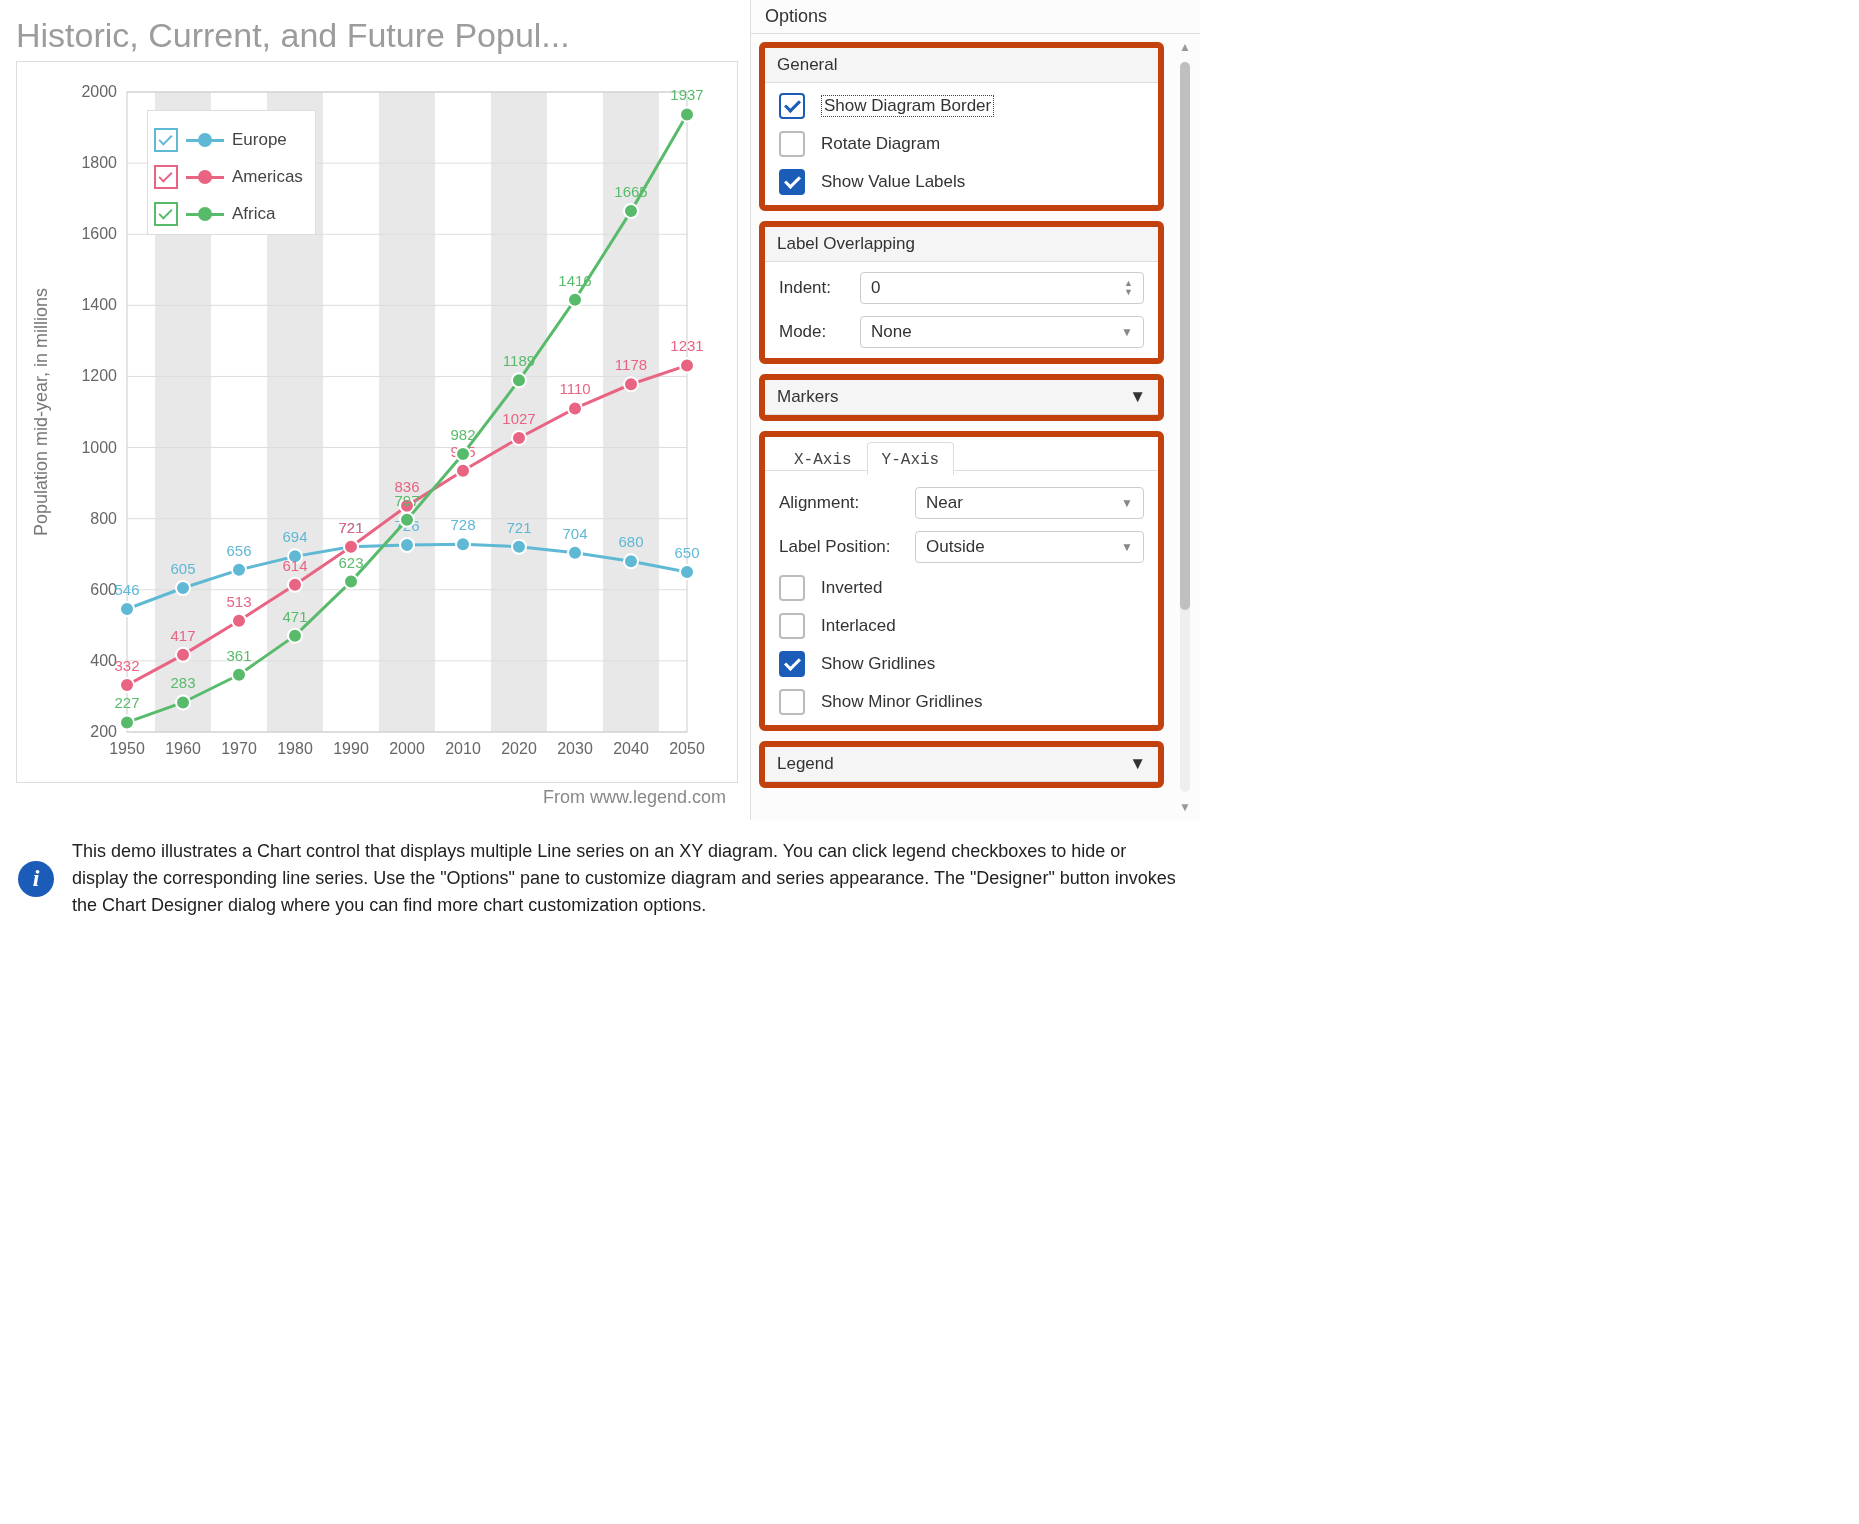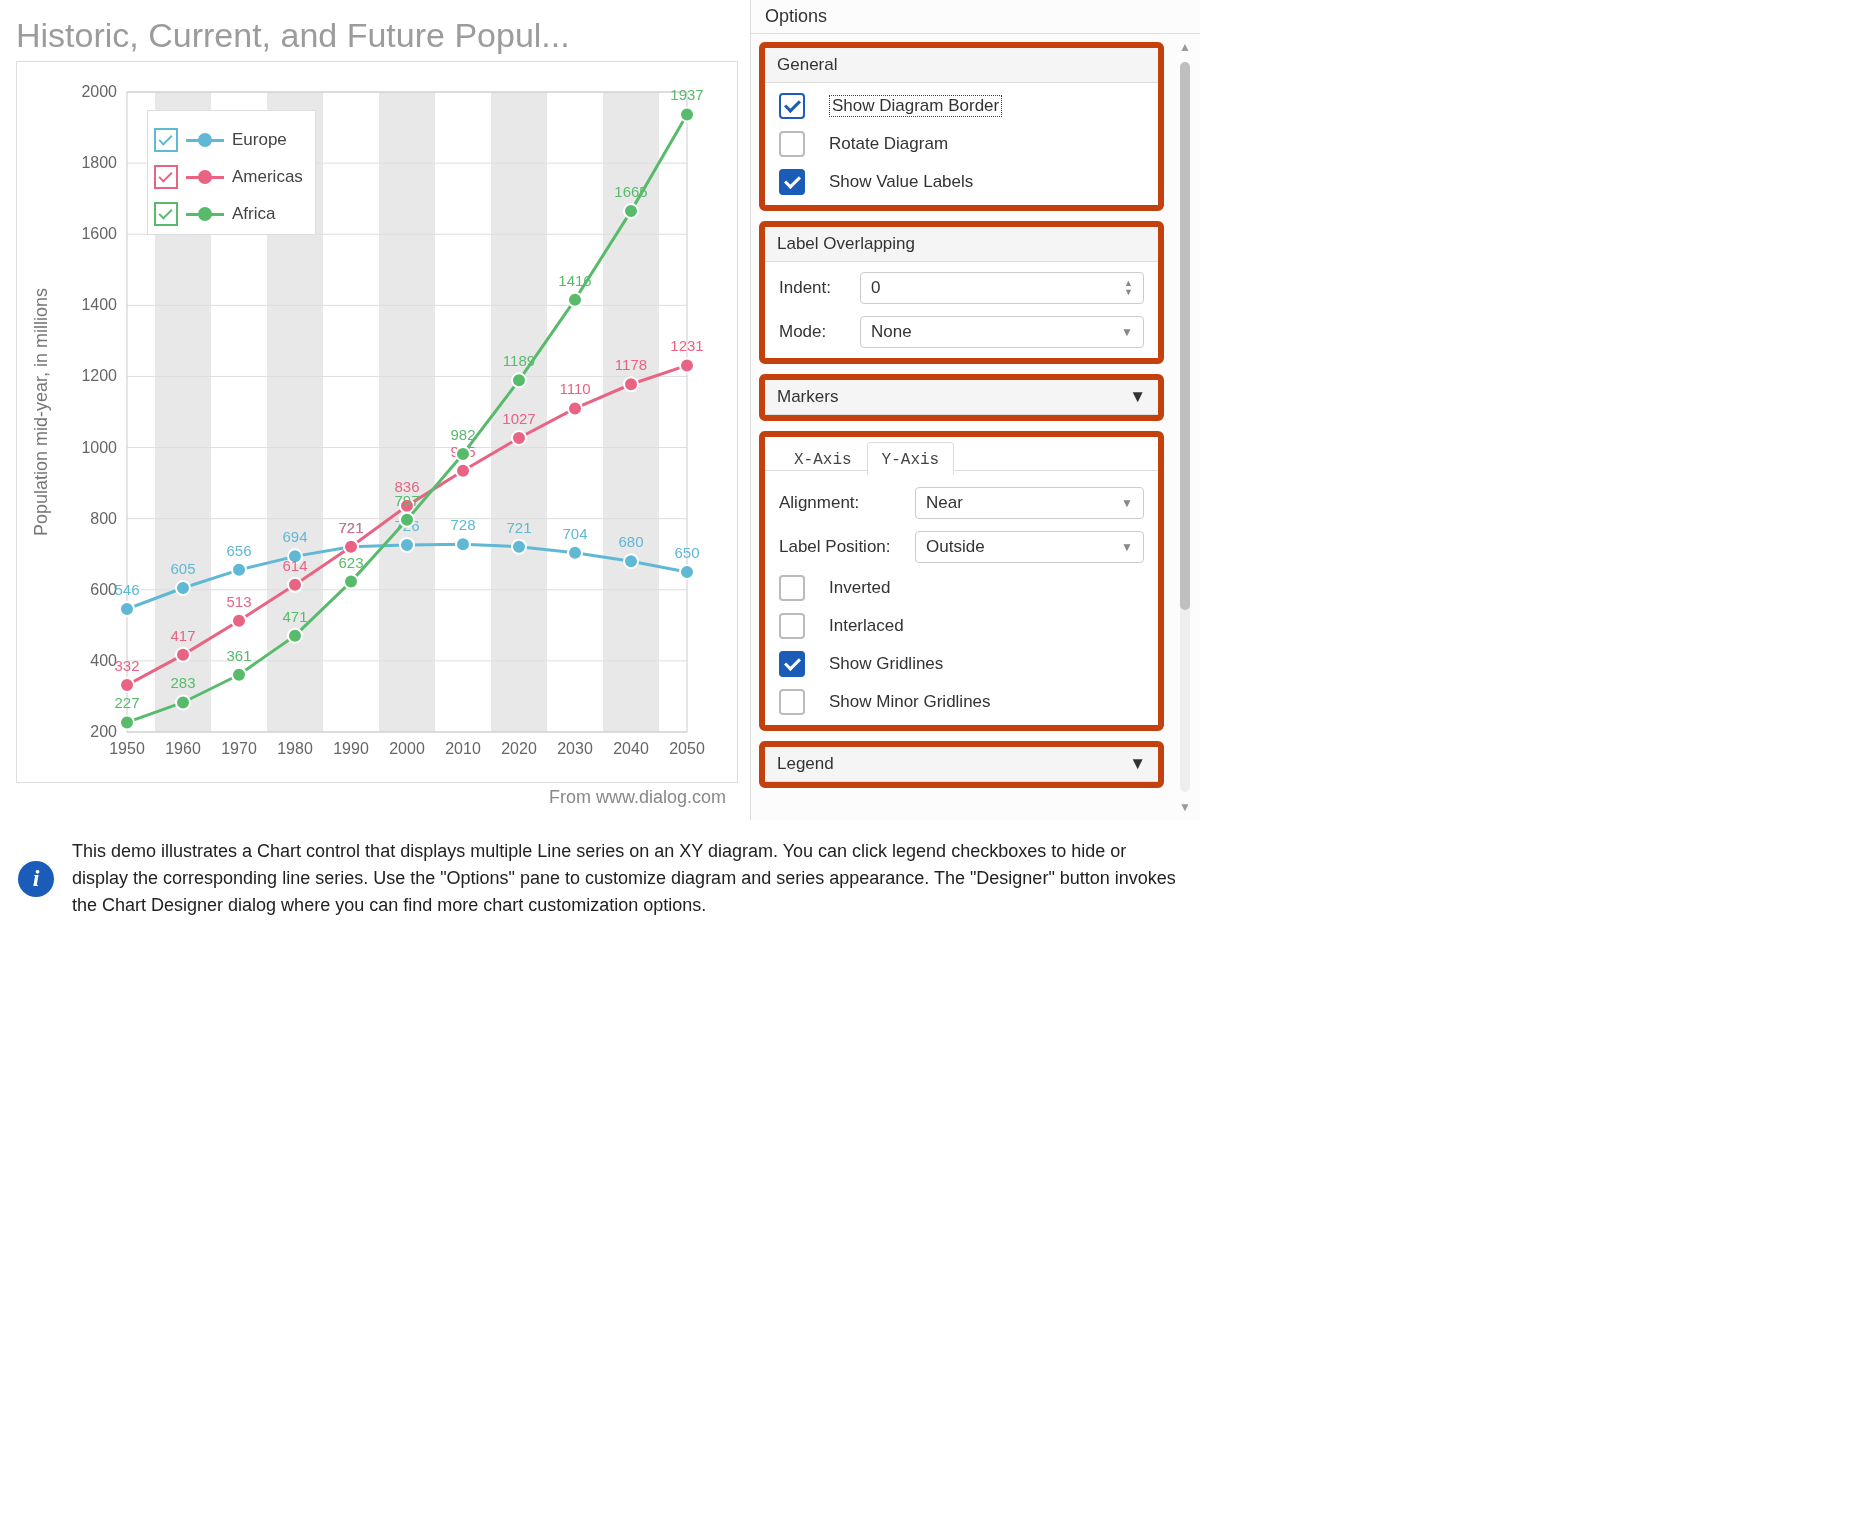--- a/index.html
+++ b/index.html
@@ -24,21 +24,21 @@
 .options-body { display: flex; flex: 1; }
 .options-scroll { flex: 1; padding: 8px 6px 8px 8px; display: flex; flex-direction: column; gap: 10px; }
 .scrollbar { width: 30px; display: flex; flex-direction: column; align-items: center; padding: 4px 0; color: #999; font-size: 12px; }
 .scrollbar .arrow { cursor: pointer; padding: 2px; }
 .scrollbar .track { flex: 1; width: 10px; background: #eee; border-radius: 5px; margin: 6px 0; position: relative; }
 .scrollbar .thumb { position: absolute; top: 0; left: 0; right: 0; height: 75%; background: #bfbfbf; border-radius: 5px; }
 
 .group { border: 6px solid #c2410c; border-radius: 6px; background: #fff; overflow: hidden; }
 .group-head { background: #f5f5f5; padding: 7px 12px; font-size: 17px; color: #333; border-bottom: 1px solid #ddd; display: flex; justify-content: space-between; align-items: center; }
 .group-body { padding: 10px 14px; display: flex; flex-direction: column; gap: 12px; }
-.check-row { display: flex; align-items: center; gap: 24px; font-size: 17px; color: #333; }
+.check-row { display: flex; align-items: center; gap: 16px; font-size: 17px; color: #333; }
 .checkbox { width: 26px; height: 26px; border: 2px solid #1a5cb8; border-radius: 4px; background: #fff; position: relative; cursor: pointer; }
 .checkbox.unchecked { border-color: #bbb; }
 .checkbox.checked { background: #1a5cb8; }
 .checkbox.checked::after { content: ""; position: absolute; left: 7px; top: 2px; width: 6px; height: 12px; border: solid #fff; border-width: 0 3px 3px 0; transform: rotate(45deg); }
 .checkbox.outline-checked::after { content: ""; position: absolute; left: 7px; top: 2px; width: 6px; height: 12px; border: solid #1a5cb8; border-width: 0 3px 3px 0; transform: rotate(45deg); }
 .field-row { display: flex; align-items: center; gap: 16px; font-size: 17px; color: #333; }
 .field-row label { width: 65px; }
 .field-row.wide label { width: 120px; }
 .select { flex: 1; border: 1px solid #ccc; border-radius: 4px; padding: 5px 10px; background: #fff; display: flex; justify-content: space-between; align-items: center; cursor: pointer; font-size: 17px; }
 .select .chev { color: #888; font-size: 12px; }
@@ -191,21 +191,21 @@
             <div class="legend-row">
               <span class="legend-check chk" style="border-color: rgb(88, 187, 107); color: rgb(88, 187, 107);"></span>
               <span class="legend-marker" style="--c: #58bb6b;">
                 <span class="dot" style="background: rgb(88, 187, 107);"></span>
                 <span style="position: absolute; height: 3px; width: 100%; background: rgb(88, 187, 107);"></span>
               </span>
               <span>Africa</span>
             </div>
           </div>
       </div>
-      <div class="subtitle">From www.dialog.com</div>
+      <div class="subtitle">From www.legend.com</div>
     </div>
 
     <div class="options">
       <div class="options-header">Options</div>
       <div class="options-body">
         <div class="options-scroll">
 
           <div class="group">
             <div class="group-head">General</div>
             <div class="group-body">

